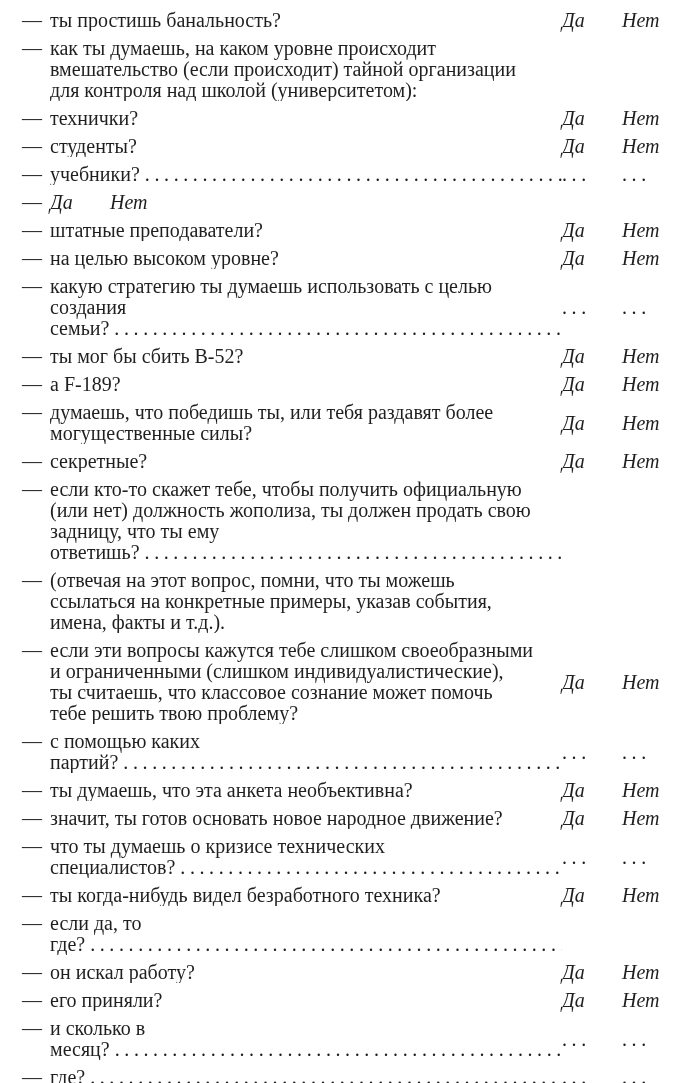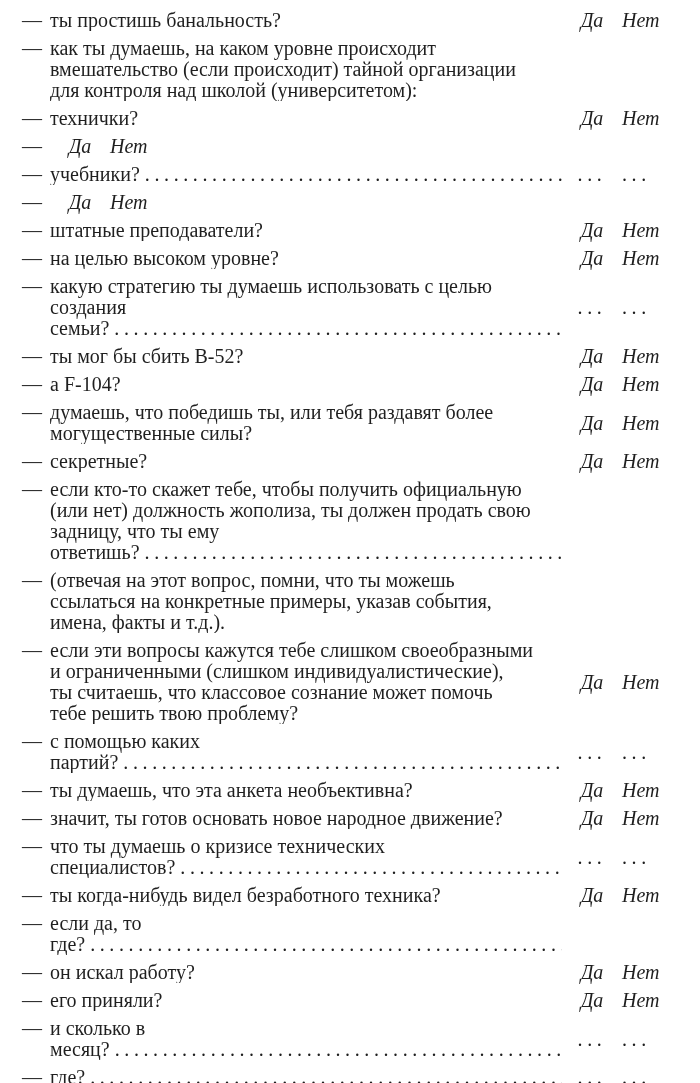--- a/index.html
+++ b/index.html
@@ -16,21 +16,21 @@
   .page { padding: 10px 10px 0 22px; }
   .row { display: flex; align-items: flex-start; margin-bottom: 7px; }
   .dash { flex: 0 0 28px; }
   .q { flex: 1 1 auto; min-width: 0; overflow: hidden; }
   .qtext { white-space: pre-line; }
   .leader {
     white-space: nowrap;
     letter-spacing: 4.6px;
     padding-left: 5px;
   }
-  .yes { flex: 0 0 60px; text-align: center; align-self: center; }
+  .yes { flex: 0 0 60px; align-self: center; }
   .no  { flex: 0 0 68px; text-align: left; align-self: center; }
   .ital { font-style: italic; }
   .dots { letter-spacing: 4.6px; }
 </style>
 </head>
 <body style="background: rgb(255, 255, 255); color: rgb(31, 31, 31);">
 
 <div class="page">
   <div>
   <div class="row">
@@ -51,20 +51,21 @@
 
   <div class="row">
         <span class="dash">—</span>
         <span class="q"><span class="qtext">технички?</span></span>
         <span class="yes ital">Да</span>
         <span class="no ital">Нет</span>
       </div>
 
   <div class="row">
         <span class="dash">—</span>
+        <span class="q"><span class="qtext">студенты?</span></span>
         <span class="yes ital">Да</span>
         <span class="no ital">Нет</span>
       </div>
 
   <div class="row">
         <span class="dash">—</span>
         <span class="q"><span class="qtext">учебники?</span><span class="leader">..........................................................................................</span></span>
         <span class="yes dots">...</span>
         <span class="no dots">...</span>
       </div>
@@ -99,21 +100,21 @@
 
   <div class="row">
         <span class="dash">—</span>
         <span class="q"><span class="qtext">ты мог бы сбить B-52?</span></span>
         <span class="yes ital">Да</span>
         <span class="no ital">Нет</span>
       </div>
 
   <div class="row">
         <span class="dash">—</span>
-        <span class="q"><span class="qtext">а F-104?</span></span>
+        <span class="q"><span class="qtext">а F-189?</span></span>
         <span class="yes ital">Да</span>
         <span class="no ital">Нет</span>
       </div>
 
   <div class="row">
         <span class="dash">—</span>
         <span class="q"><span class="qtext">думаешь, что победишь ты, или тебя раздавят более
 могущественные силы?</span></span>
         <span class="yes ital">Да</span>
         <span class="no ital">Нет</span>

